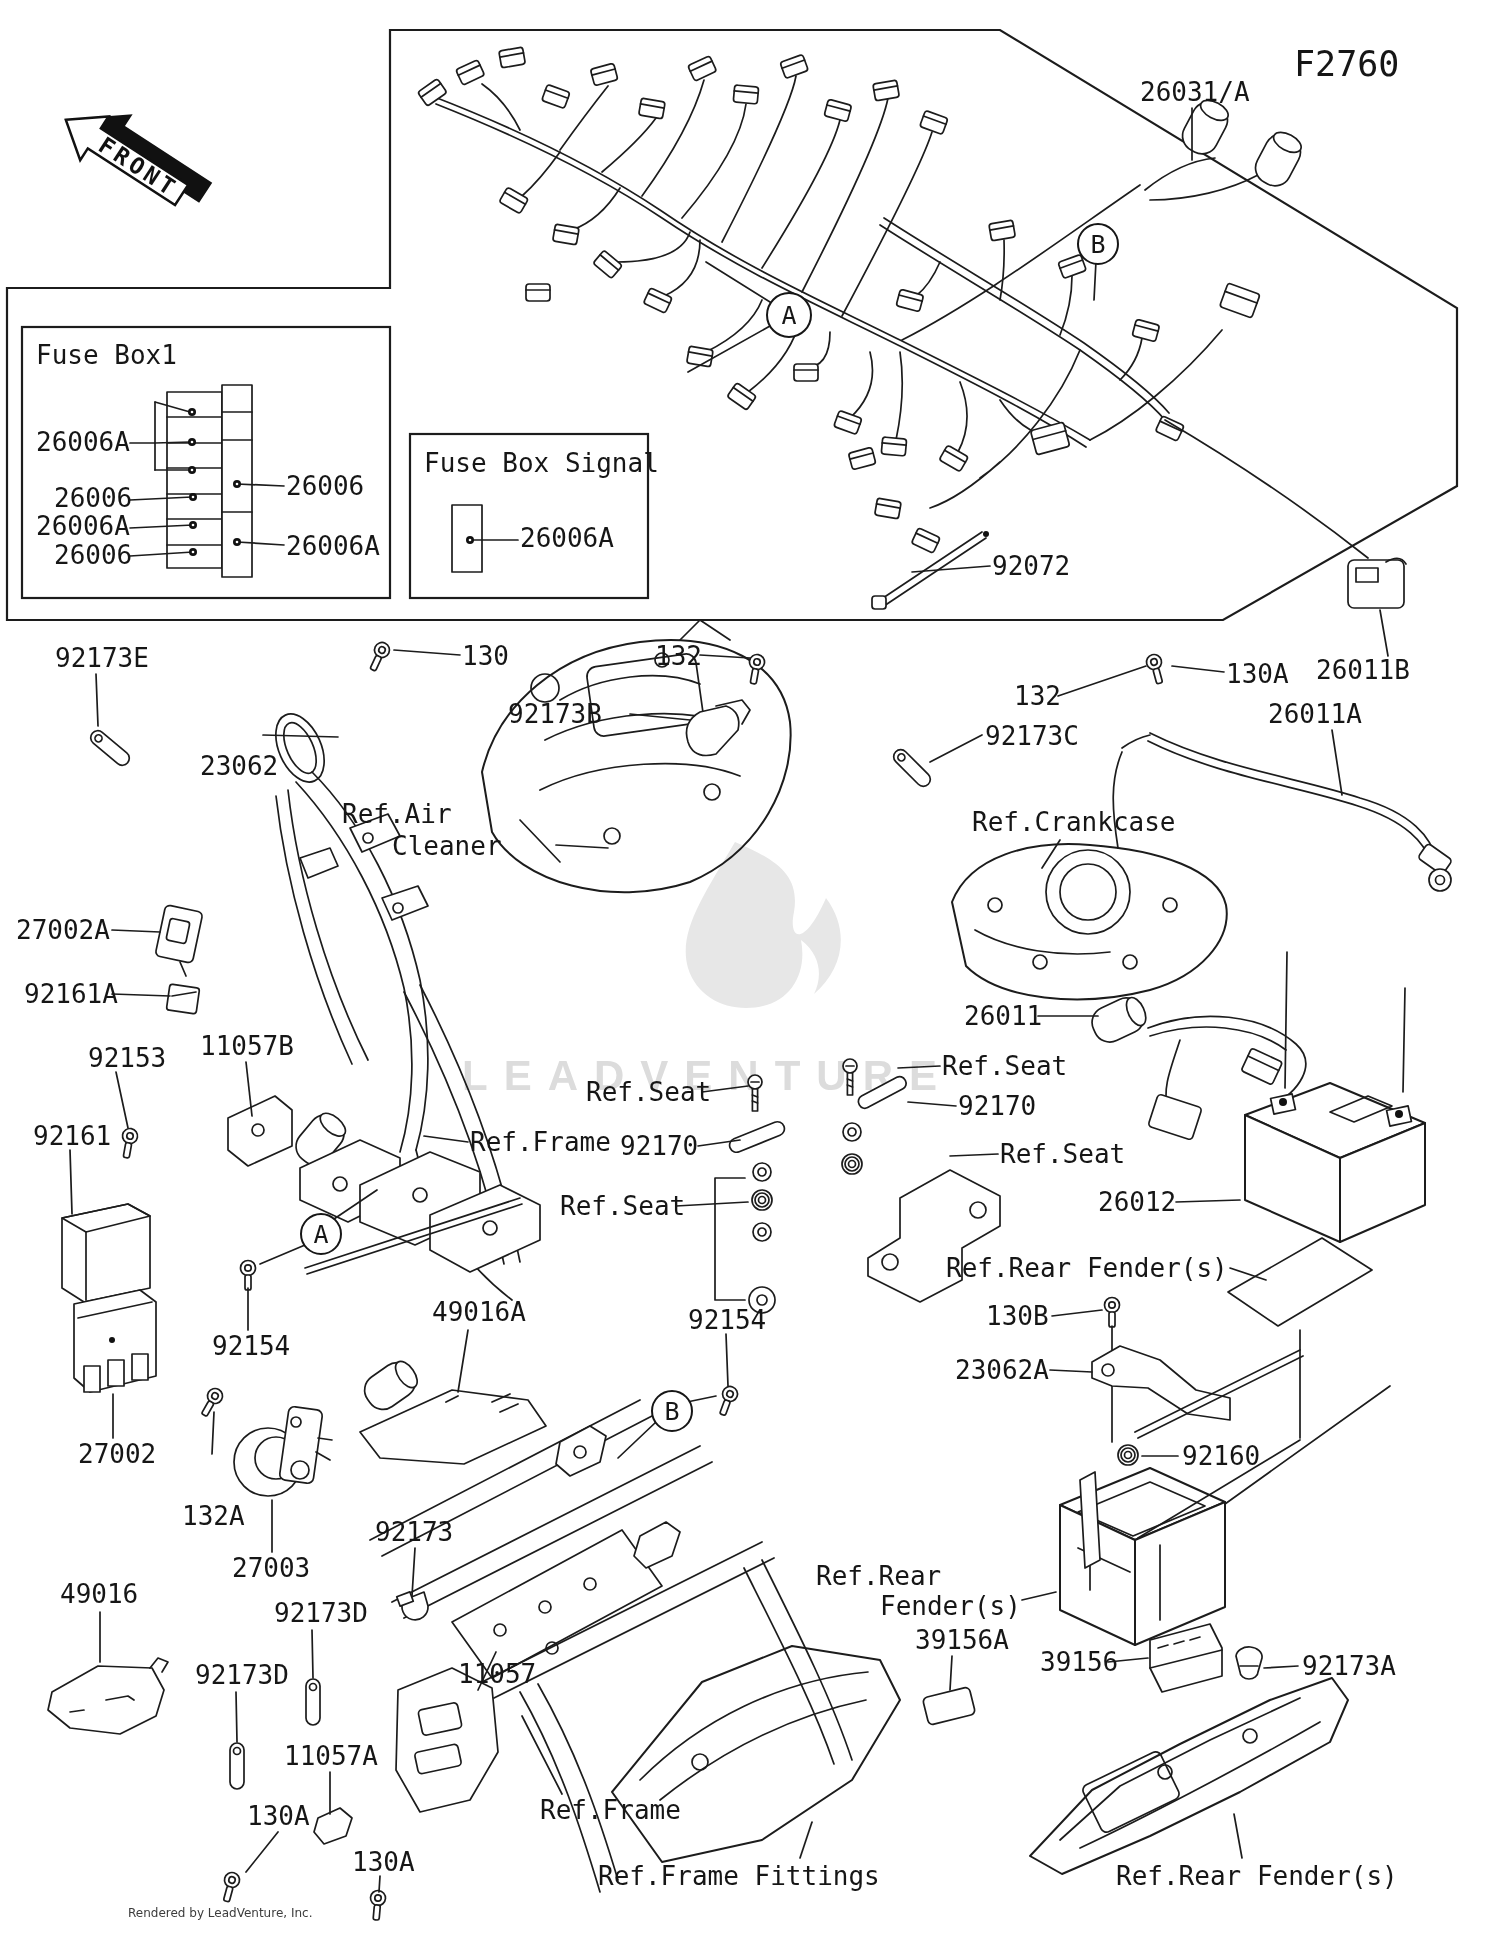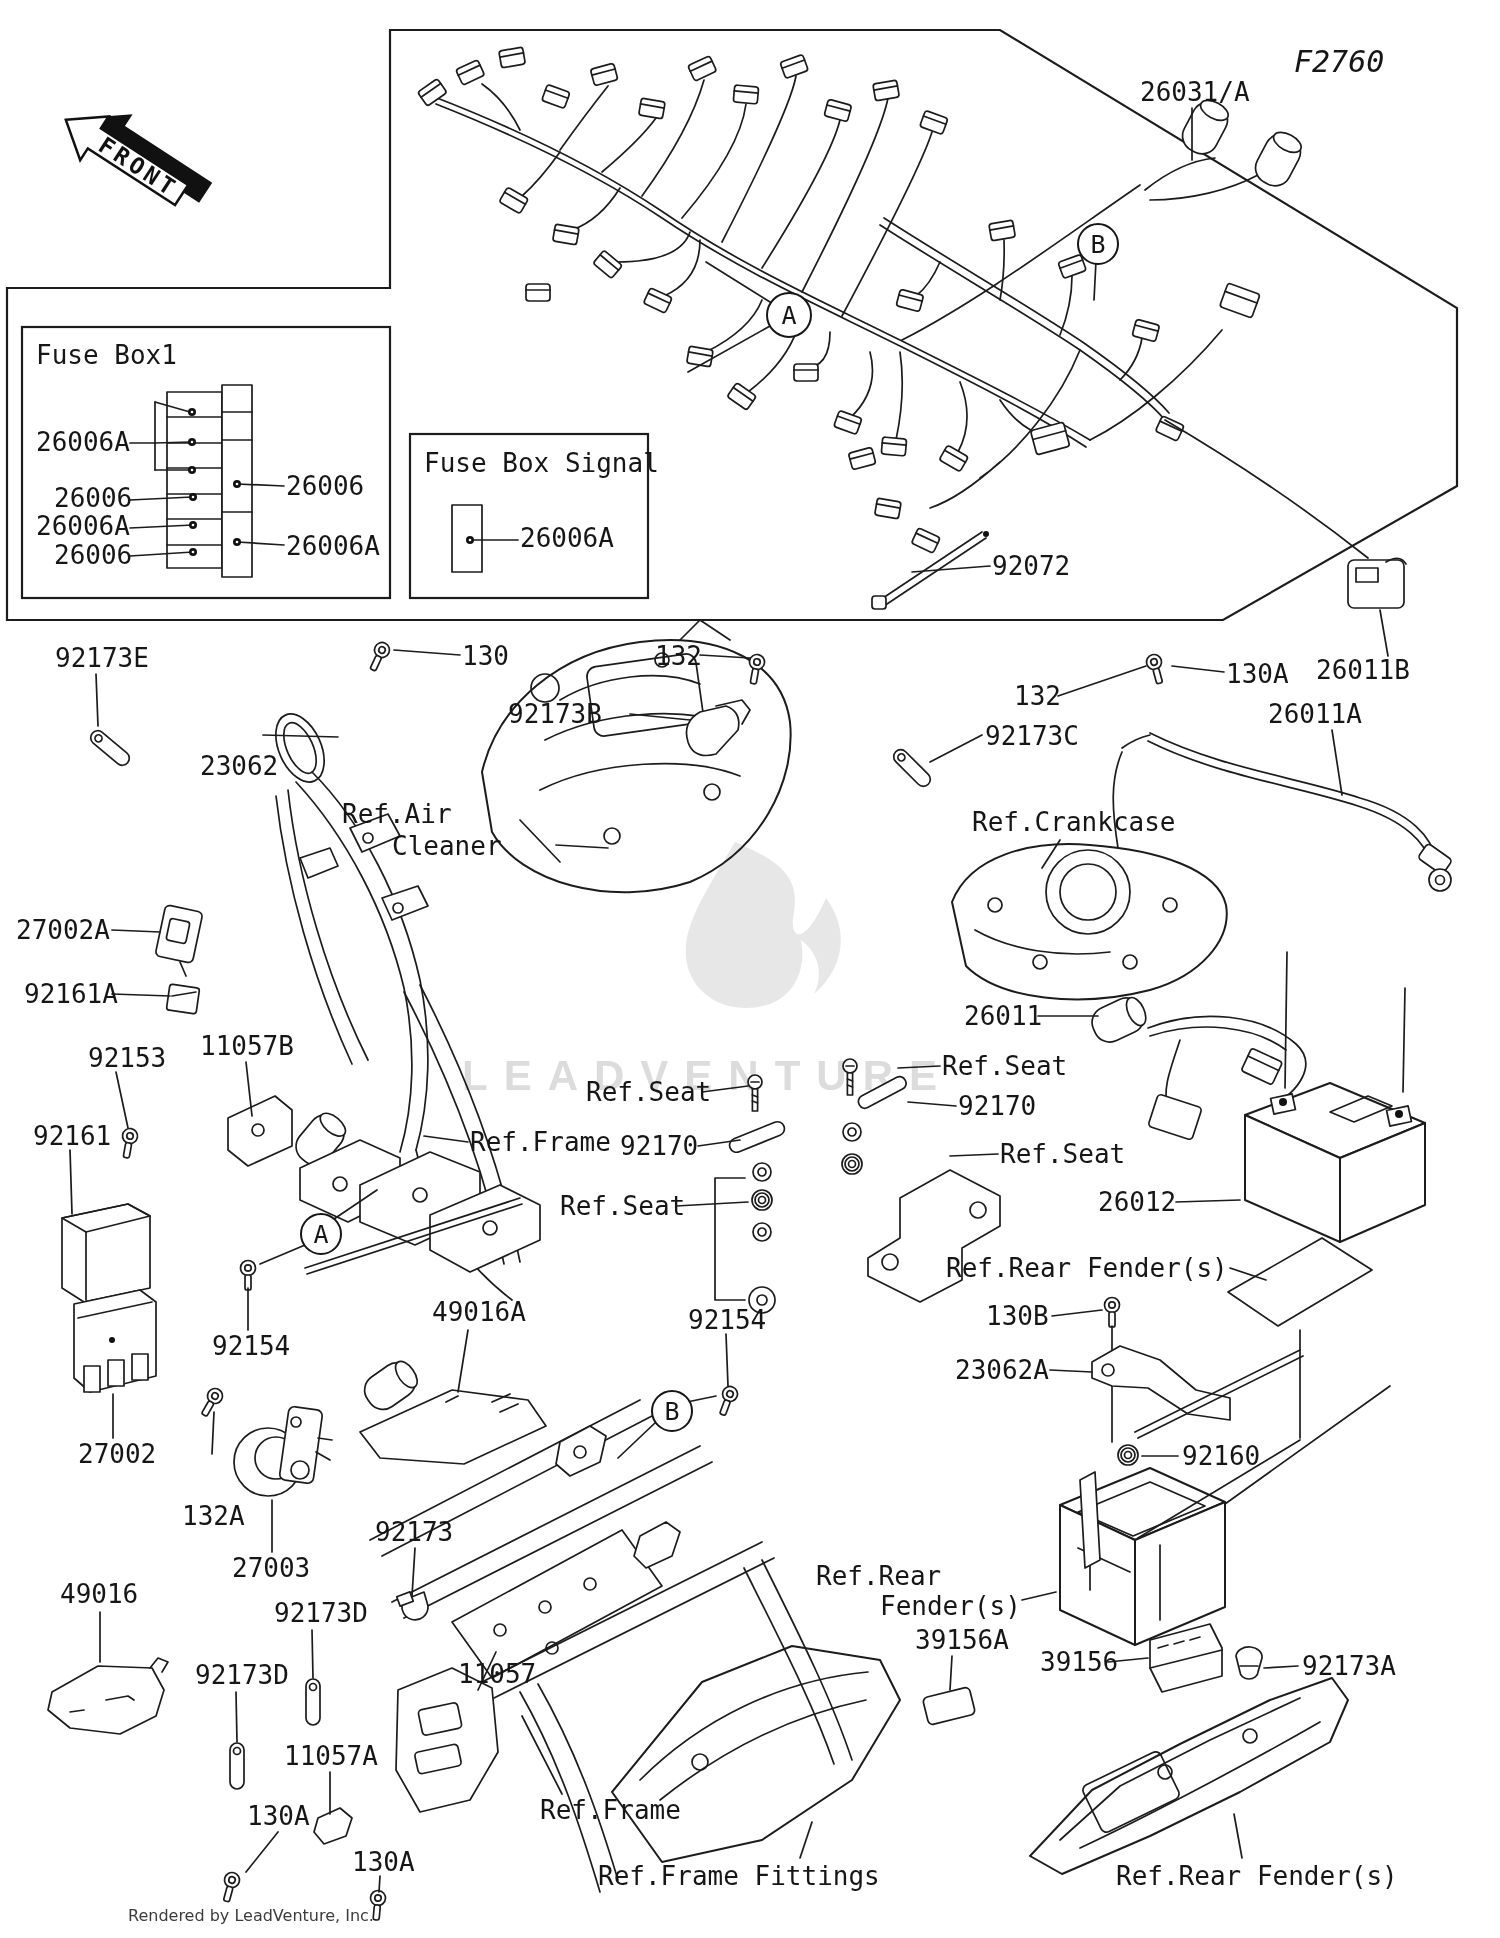--- a/index.html
+++ b/index.html
@@ -4,22 +4,22 @@
 <style>
   html,body{margin:0;padding:0;background:#fff;}
   .stage{position:relative;width:1500px;height:1938px;background:#fff;overflow:hidden;
          font-family:"DejaVu Sans Mono","Liberation Mono",monospace;color:#161616;}
   .wm{position:absolute;left:462px;top:1052px;font-family:"Liberation Sans",sans-serif;
       font-weight:bold;font-size:42px;letter-spacing:16px;color:#dcdcdc;z-index:0;}
   svg.art{position:absolute;left:0;top:0;z-index:1;}
   .labels{position:absolute;left:0;top:0;width:100%;height:100%;z-index:2;}
   .plabel{position:absolute;font-size:26px;line-height:1.1;white-space:pre;color:#161616;}
   .ptitle{position:absolute;font-size:26px;white-space:pre;color:#161616;}
-  .figcode{position:absolute;left:1294px;top:44px;font-size:30px;font-style:italic;}
-  .credit{position:absolute;left:128px;top:1906px;font-size:16px;color:#3c3c3c;
+  .figcode{position:absolute;left:1294px;top:44px;font-size:35px;}
+  .credit{position:absolute;left:128px;top:1906px;font-size:12px;color:#3c3c3c;
           font-family:"DejaVu Sans","Liberation Sans",sans-serif;}
   .callout{position:absolute;border:2px solid #161616;border-radius:50%;
            display:flex;align-items:center;justify-content:center;font-size:25px;background:#fff;}
   .ln{stroke:#1c1c1c;stroke-width:1.7;fill:none;stroke-linecap:round;stroke-linejoin:round;}
   .bx{stroke:#1c1c1c;stroke-width:2.2;fill:none;}
   .fw{fill:#ffffff;}
   .fn{fill:none;}
   .dk{fill:#111;}
 </style>
 </head>

